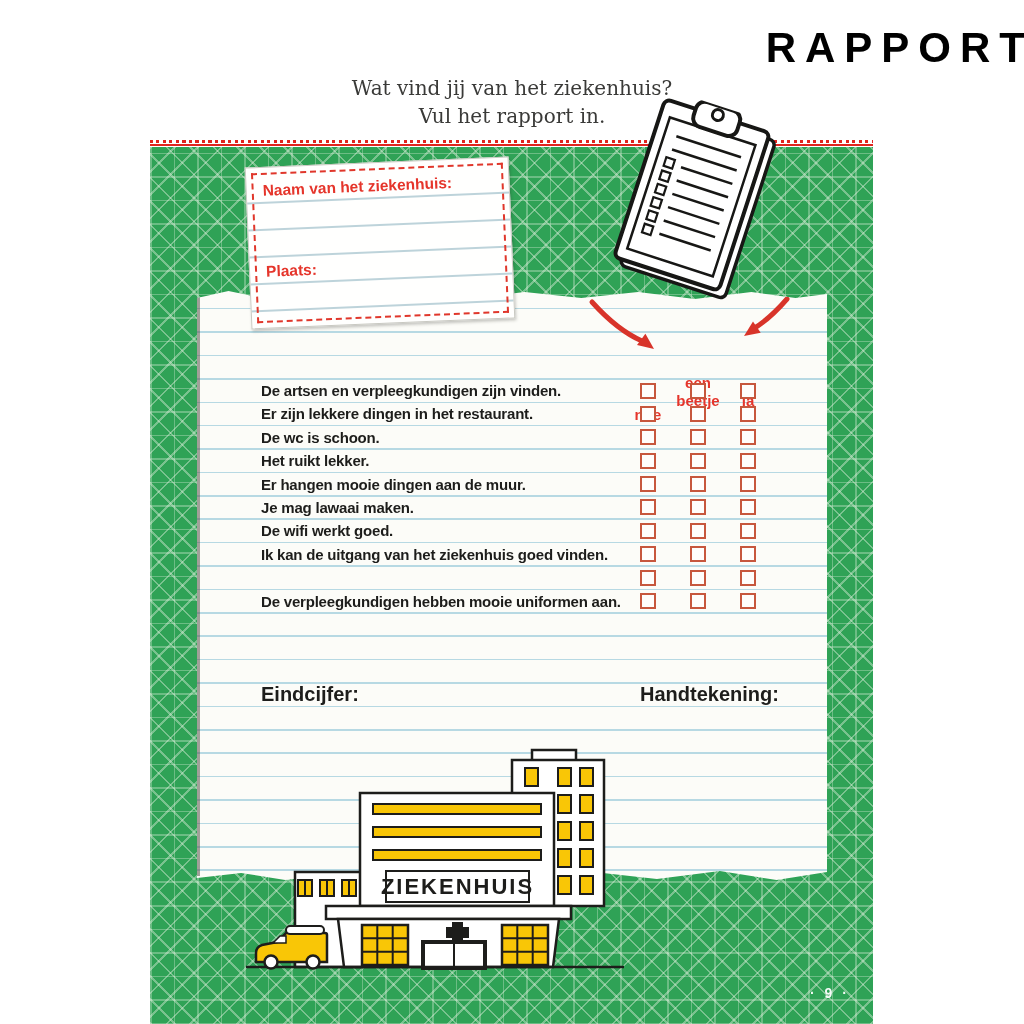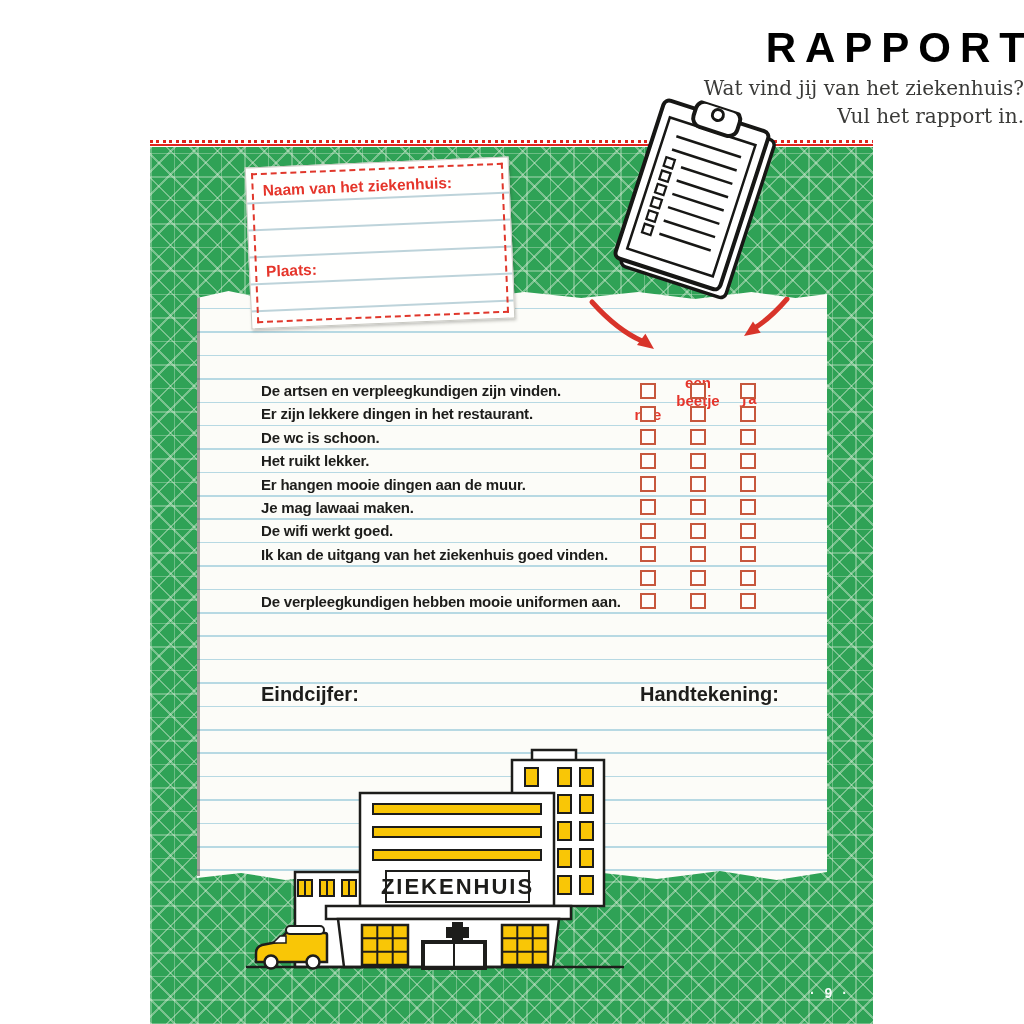--- a/index.html
+++ b/index.html
@@ -2,21 +2,21 @@
 <html><head>
 <meta charset="utf-8">
 <style>
   html,body{margin:0;padding:0;background:#fff;}
   .page{position:relative;width:1024px;height:1024px;background:#fff;overflow:hidden;
         font-family:"Liberation Sans",sans-serif;}
 
   
   .title{position:absolute;top:24px;left:0;width:100%;text-align:right;
          font-size:42px;font-weight:bold;letter-spacing:9px;color:#000000;margin:0;padding-left:10px;}
-  .subtitle{position:absolute;left:0;width:100%;text-align:right;margin:0;
+  .subtitle{position:absolute;left:0;width:100%;text-align:center;margin:0;
             font-family:"DejaVu Serif",serif;font-size:20px;color:#3a3a38;}
   .sub1{top:76px;} .sub2{top:104px;}
 
   
   .band{position:absolute;left:150px;top:140px;width:723px;height:884px;}
   .stitch-dotted{position:absolute;top:0;left:0;right:0;height:3px;
       background:repeating-linear-gradient(90deg,#e0251f 0 3px,transparent 3px 6.5px);}
   .stitch-solid{position:absolute;top:4px;left:0;right:0;height:2px;background:#e0251f;}
   .green-fill{position:absolute;top:7px;left:0;right:0;bottom:0;background-color:#2fa256;
       background-image:
@@ -33,21 +33,21 @@
         61% 12px,70% 6px,79% 13px,88% 6px,95% 12px,100% 8px,
         100% calc(100% - 14px),92% calc(100% - 6px),83% calc(100% - 15px),73% calc(100% - 7px),
         63% calc(100% - 14px),53% calc(100% - 6px),43% calc(100% - 13px),33% calc(100% - 6px),
         23% calc(100% - 13px),14% calc(100% - 6px),7% calc(100% - 13px),0 calc(100% - 8px));}
   .paper-edge{position:absolute;left:0;top:10px;bottom:10px;width:3px;background:#55544b;opacity:.55;}
 
   .hdr{position:absolute;color:#e5352b;font-weight:bold;font-size:15px;text-align:center;margin-top:36px;}
   .hdr-nee{left:436px;top:86px;width:30px;font-family:Liberation Mono, monospace;}
   .hdr-een{left:478px;top:52px;width:46px;}
   .hdr-beetje{left:475px;top:70px;width:52px;}
-  .hdr-ja{left:540px;top:70px;width:22px;font-family:Liberation Mono, monospace;}
+  .hdr-ja{left:540px;top:70px;width:22px;}
   .arrows{position:absolute;left:385px;top:10px;width:215px;height:75px;}
 
   .rows{position:absolute;left:0;top:93px;width:100%;}
   .row{position:relative;height:23.4px;}
   .row-label{position:absolute;left:64px;top:3px;font-size:15px;font-weight:bold;
              color:#1d1d1b;letter-spacing:-0.2px;white-space:nowrap;}
   .cb{position:absolute;top:3.5px;width:12px;height:12px;border:2.2px solid #c7573d;
       background:#fffdfb;box-sizing:content-box;cursor:pointer;}
   .cb-nee{left:443px;} .cb-been{left:493px;} .cb-ja{left:543px;}
 

